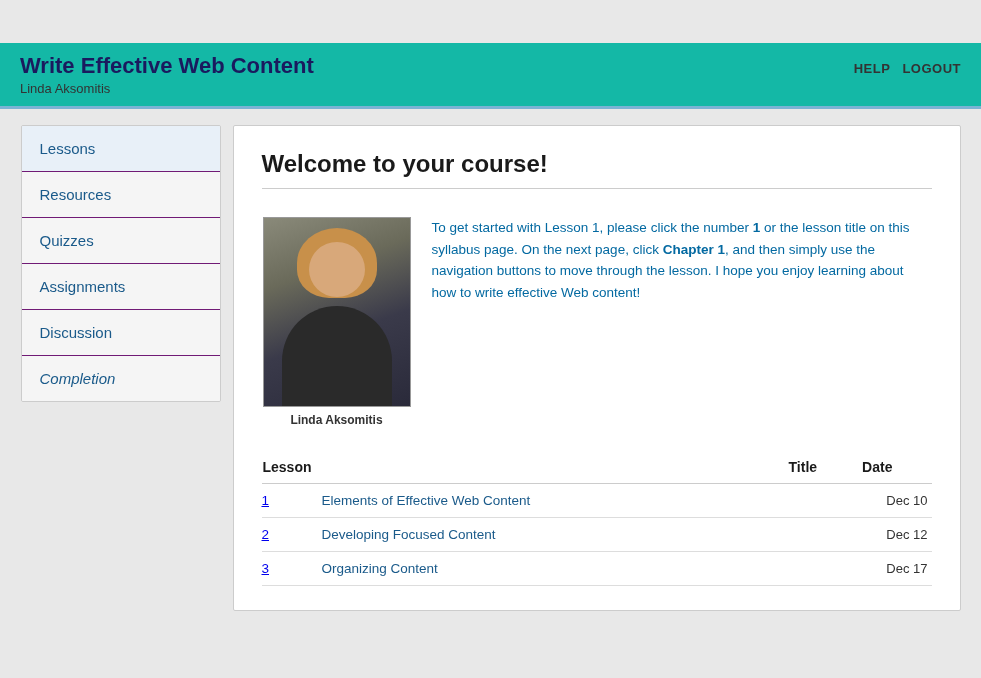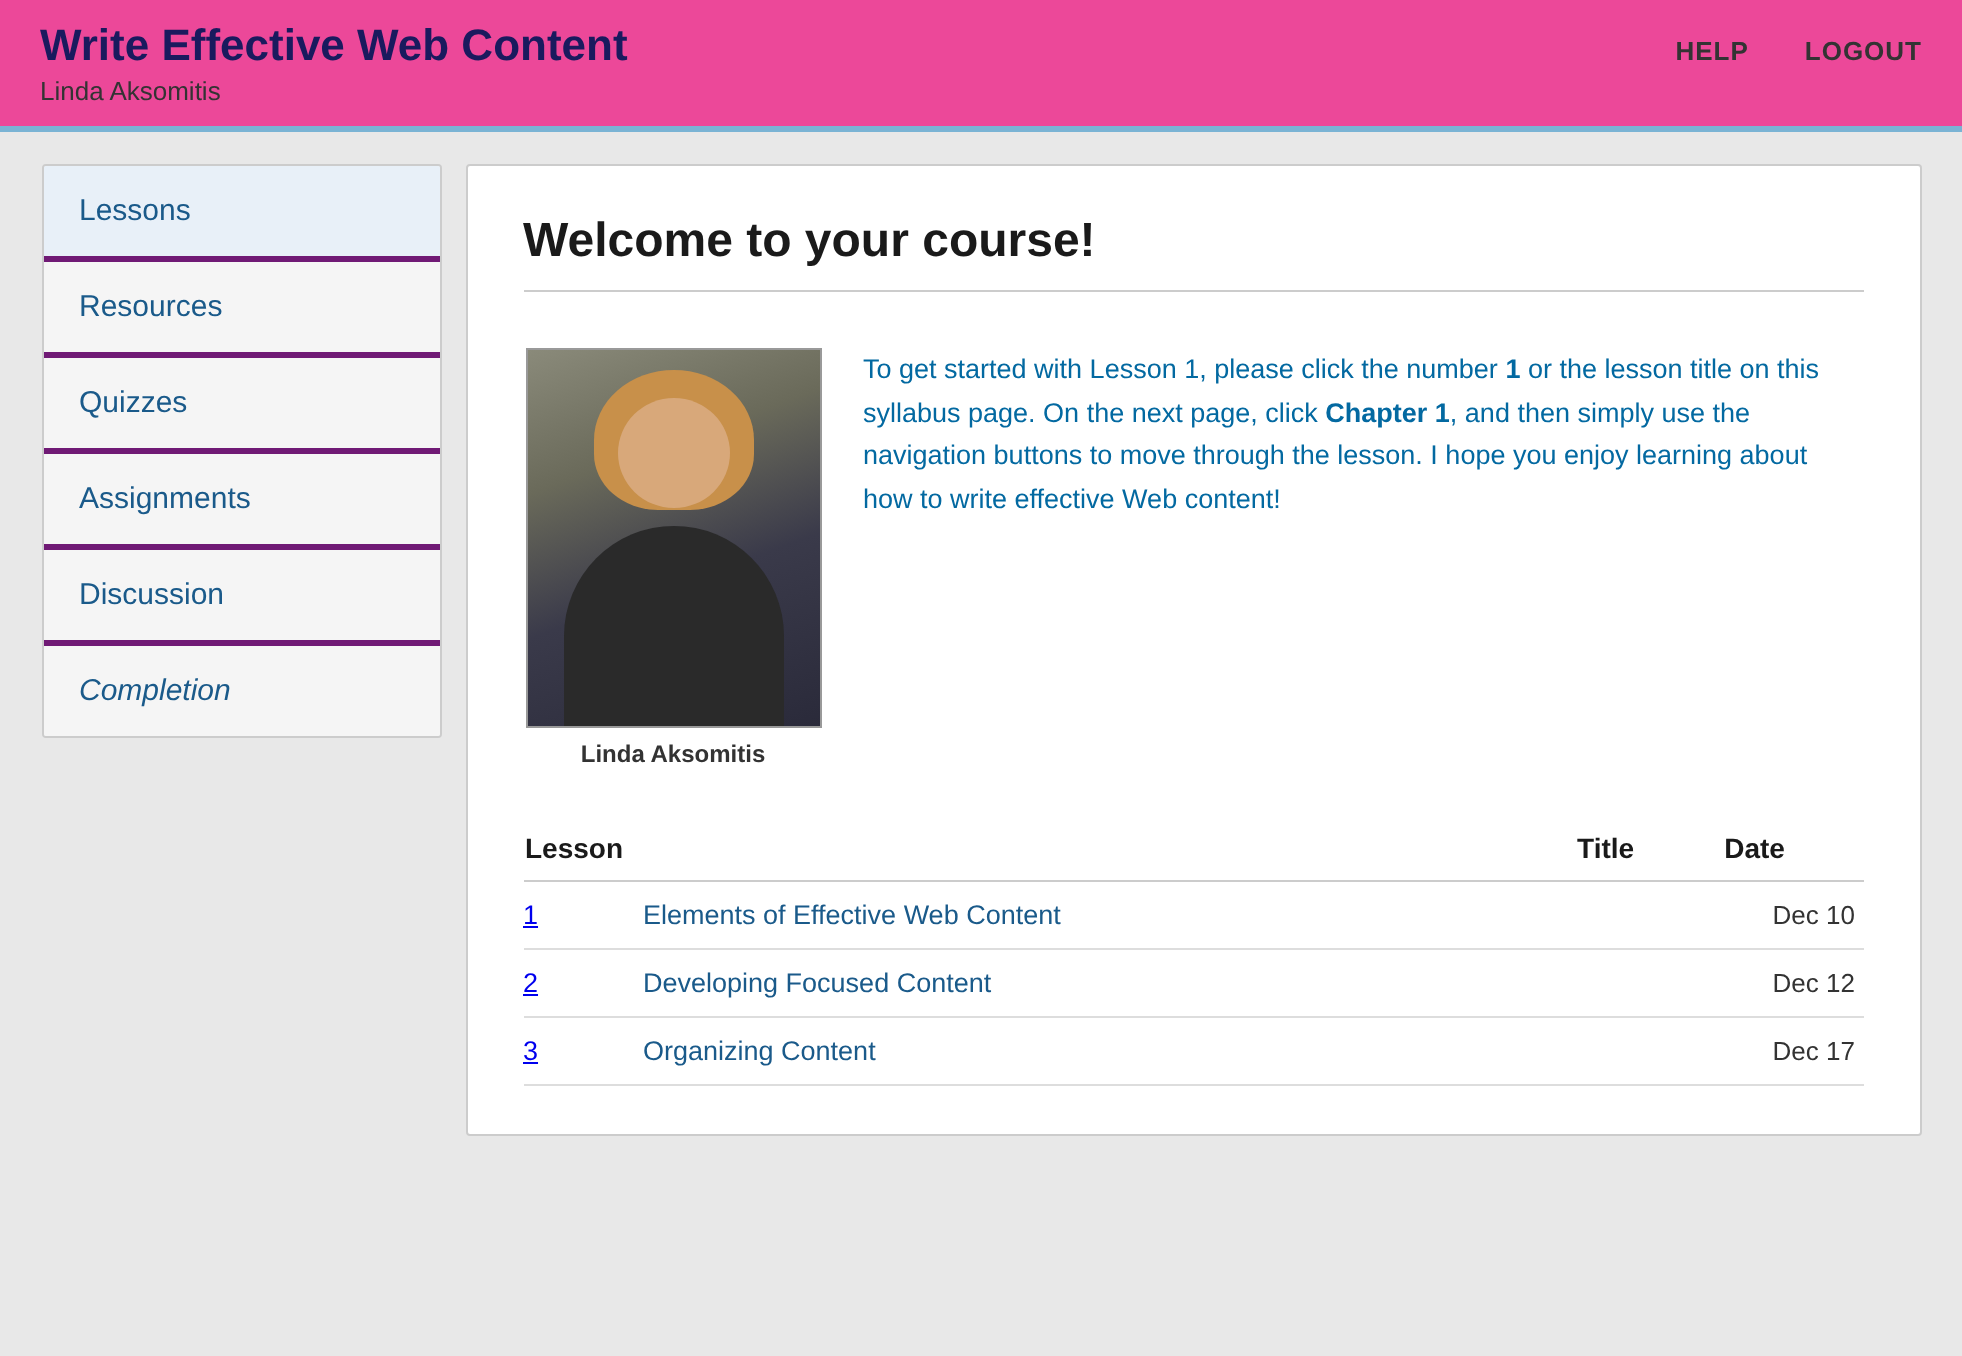--- a/index.html
+++ b/index.html
@@ -1,39 +1,40 @@
 <!DOCTYPE html>
 <html><head>
   <meta charset="utf-8">
   <style>
     * { margin: 0; padding: 0; box-sizing: border-box; }
     body { font-family: Arial, sans-serif; background: #e8e8e8; font-size: 14px; color: #333; }
 
     
     .top-bar {
-      background: #ec4899;
+      background: #14b8a6;
       border-bottom: 3px solid #7ab3d4;
       padding: 10px 20px;
       display: flex;
       justify-content: space-between;
       align-items: flex-start;
+      margin-top: 43px;
     }
     .top-bar-title {
       font-size: 22px;
       font-weight: bold;
       color: #1a1a5e;
     }
     .top-bar-subtitle {
       font-size: 13px;
       color: #333;
       margin-top: 2px;
     }
     .top-bar-nav {
       display: flex;
-      gap: 28px;
+      gap: 12px;
       align-items: center;
       padding-top: 8px;
     }
     .top-bar-nav a {
       color: #333;
       text-decoration: none;
       font-size: 13px;
       font-weight: bold;
       letter-spacing: 0.5px;
     }
@@ -52,21 +53,21 @@
       width: 200px;
       flex-shrink: 0;
       background: #f0f0f0;
       border: 1px solid #ccc;
       border-radius: 2px;
       overflow: hidden;
       height: fit-content;
     }
     .sidebar-item {
       padding: 14px 18px;
-      border-bottom: 3px solid #701a75;
+      border-bottom: 1px solid #701a75;
       color: #1a5a8a;
       font-size: 15px;
       cursor: pointer;
       background: #f5f5f5;
     }
     .sidebar-item:last-child { border-bottom: none; font-style: italic; }
     .sidebar-item.active { background: #e8f0f8; }
 
     
     .content-area {

